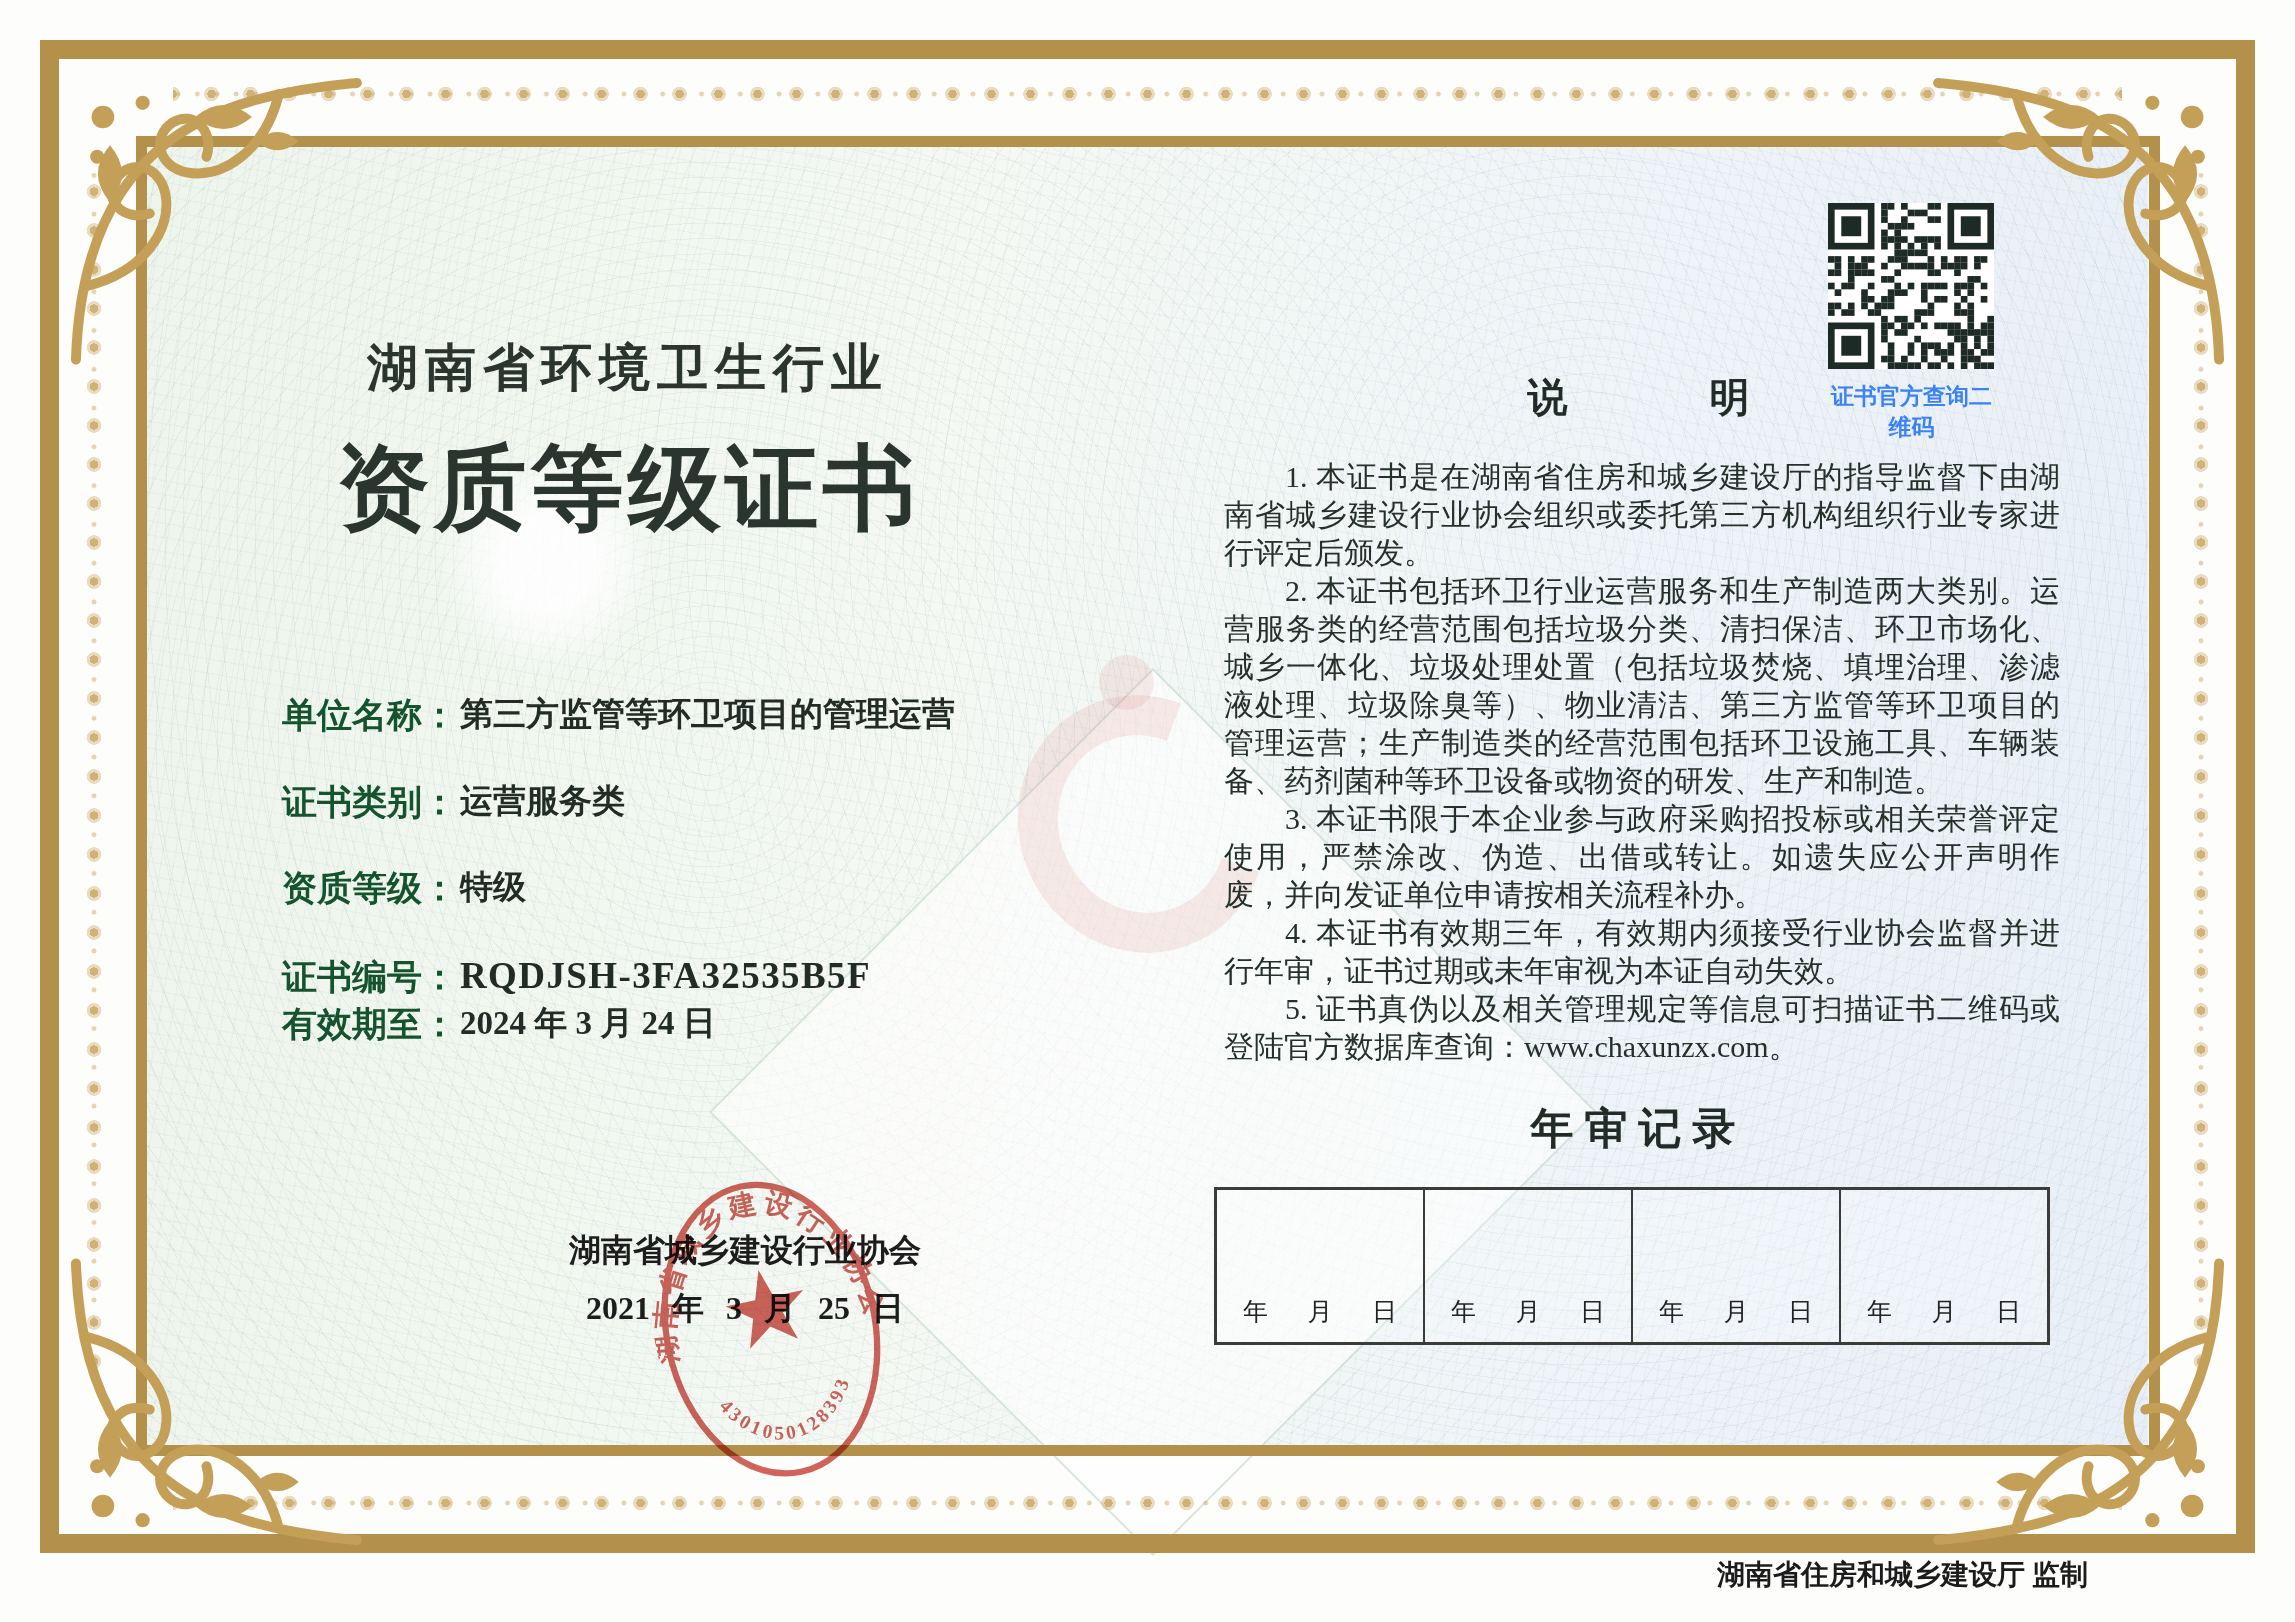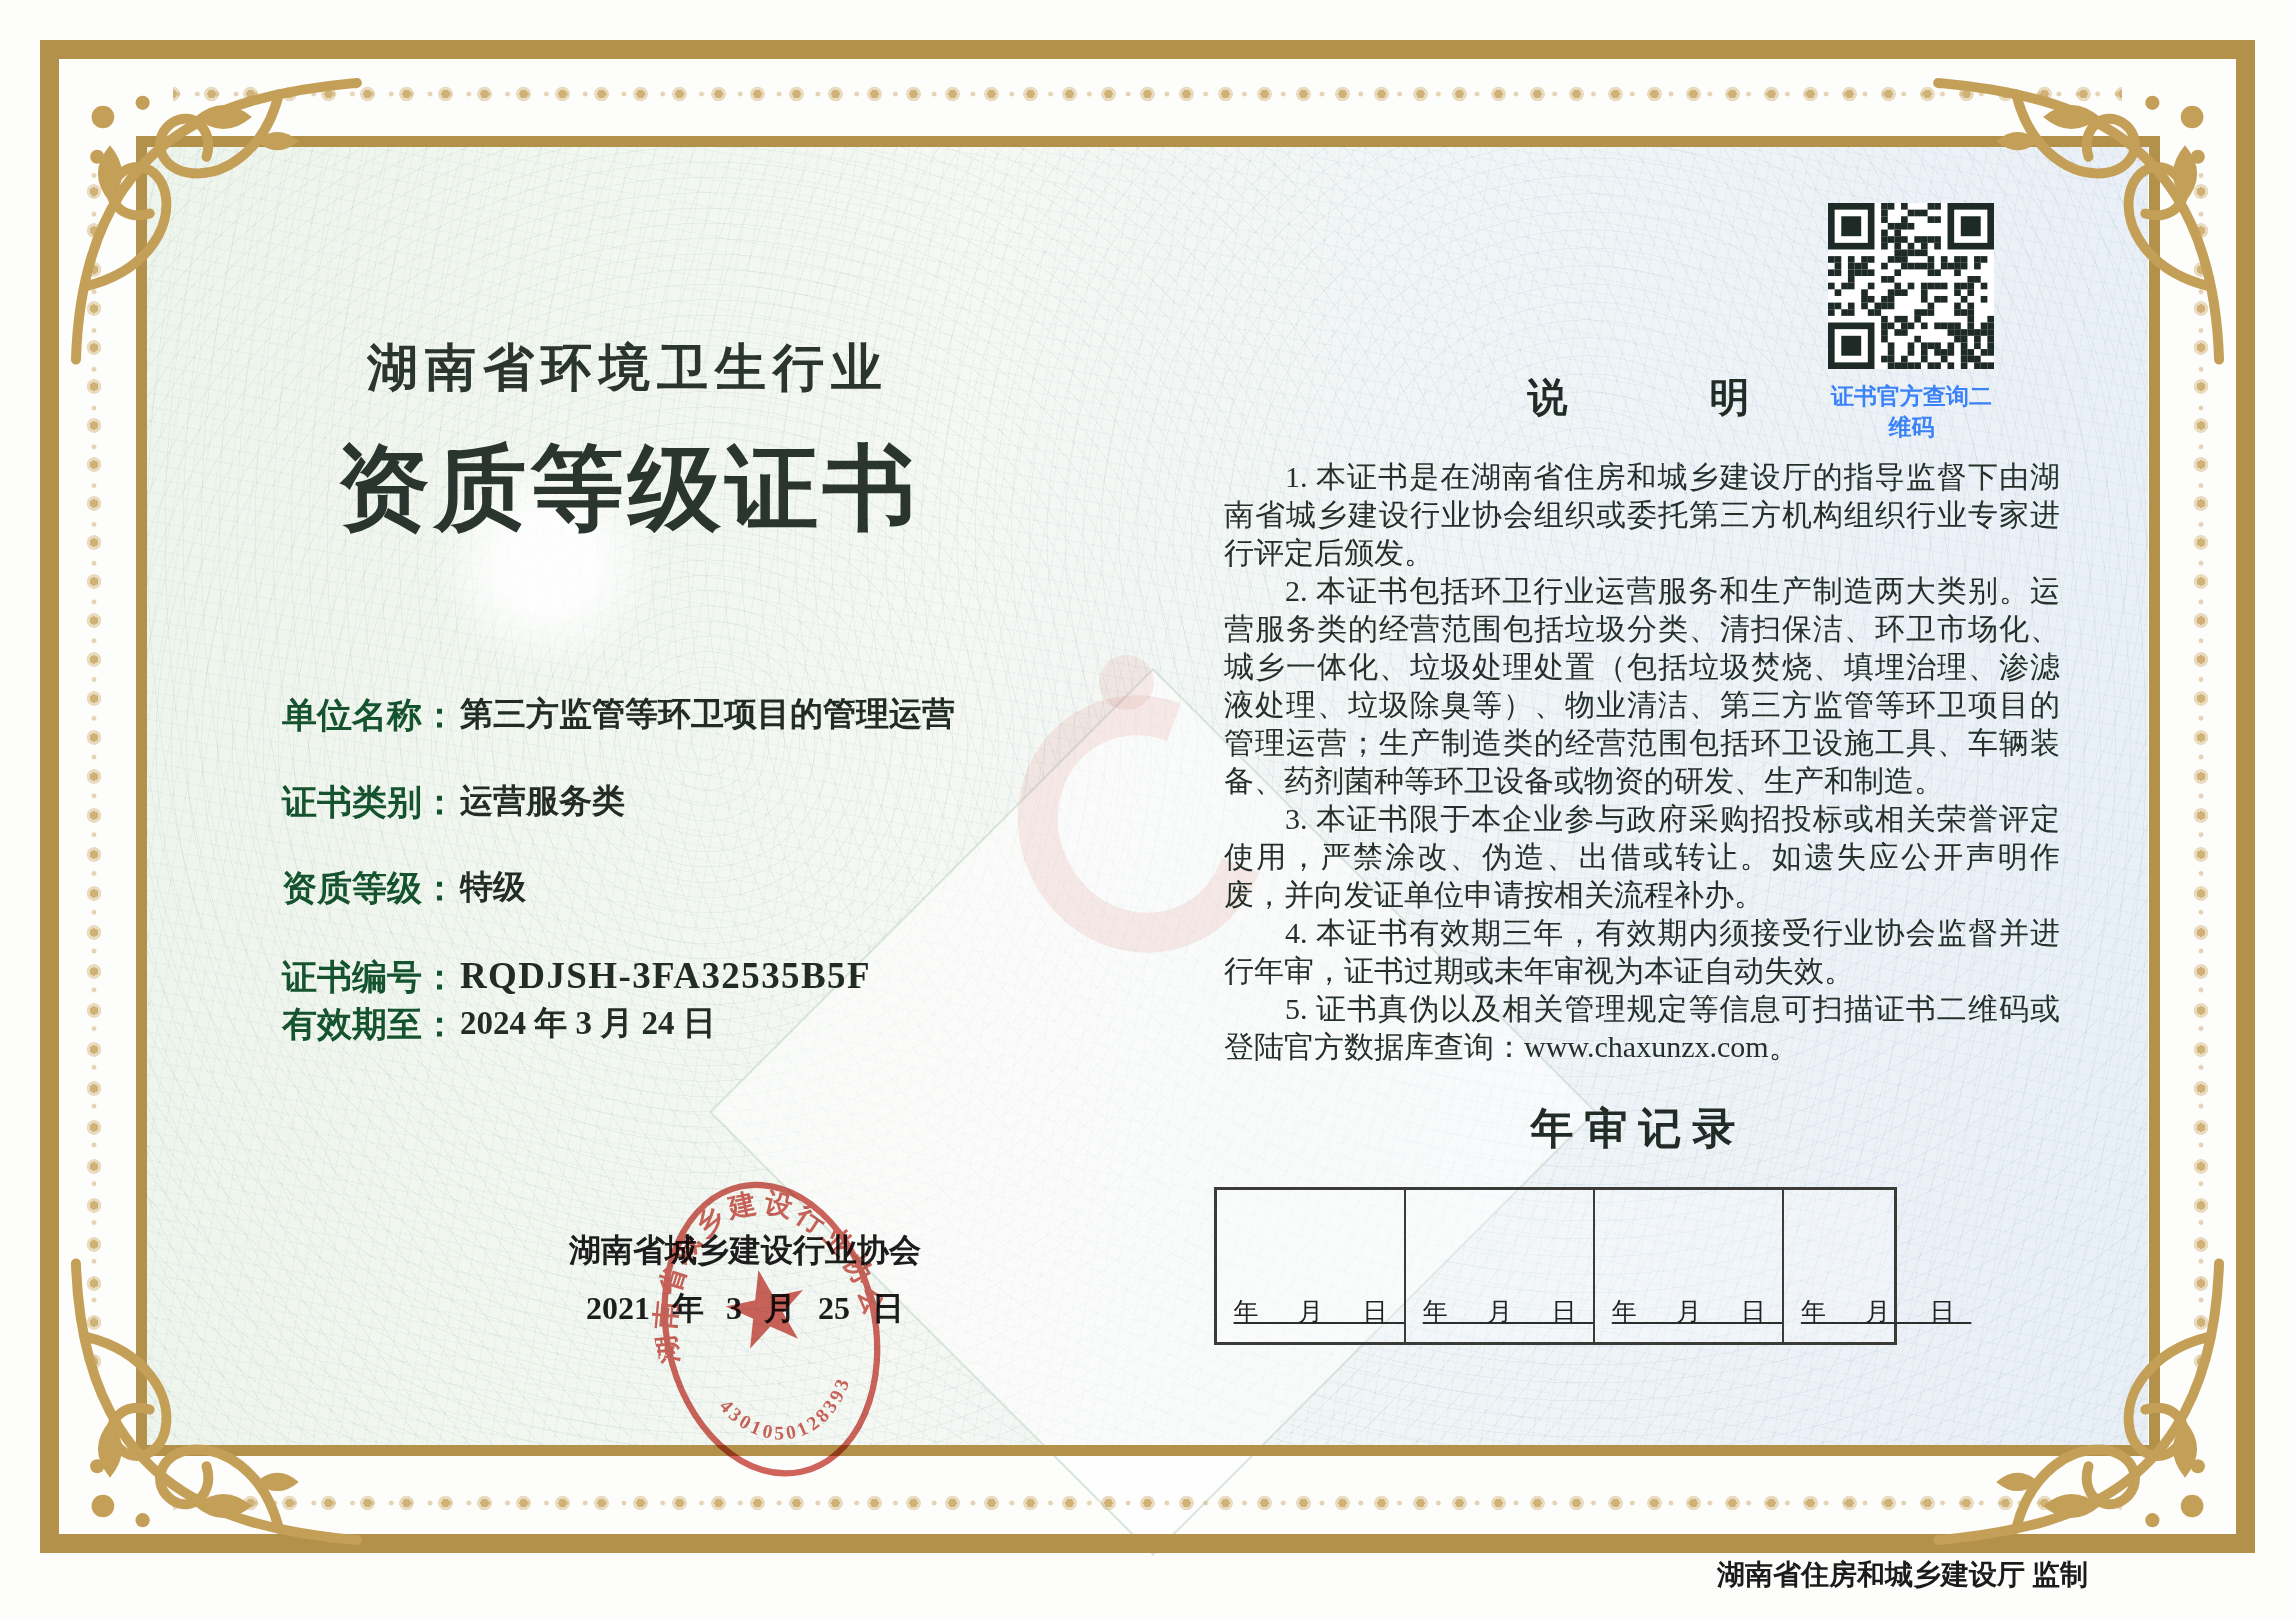--- a/index.html
+++ b/index.html
@@ -80,22 +80,22 @@
   .notes-heading{position:absolute;left:1224px;top:370px;width:829px;text-align:center;
     font-size:40px;font-weight:bold;letter-spacing:66px;text-indent:66px;color:#222c26;}
   .notes-body{position:absolute;left:1224px;top:458px;width:836px;
     font-size:30px;line-height:38px;text-align:justify;color:#25302a;}
   .notes-body p{margin:0;text-indent:61px;}
   .qr-box{position:absolute;left:1828px;top:203px;width:166px;height:166px;}
   .qr-caption{position:absolute;left:1824px;top:381px;width:175px;text-align:center;
     font-size:23px;font-weight:600;color:#3b82f6;}
   .review-heading{position:absolute;left:1224px;top:1100px;width:829px;text-align:center;
     font-size:43px;font-weight:bold;letter-spacing:11px;color:#222c26;}
-  .review-table{position:absolute;left:1214px;top:1187px;width:683px;height:158px;
-    box-sizing:border-box;border:3.5px solid #3b3b38;display:flex;background:rgba(255,255,255,.25);text-decoration:underline;}
+  .review-table{position:absolute;left:1214px;top:1187px;width:836px;height:158px;
+    box-sizing:border-box;border:3.5px solid #3b3b38;display:flex;background:rgba(255,255,255,.25);}
   .review-cell{flex:1;display:flex;align-items:flex-end;justify-content:center;
     padding-bottom:14px;box-sizing:border-box;}
   .review-cell + .review-cell{border-left:2.8px solid #3b3b38;}
   .review-date{font-size:25px;color:#222;letter-spacing:16.6px;text-indent:16.6px;white-space:nowrap;}
   
   .footer-left{position:absolute;left:68px;top:1556px;font-size:28px;font-weight:bold;color:#1b1b1b;}
   .footer-right{position:absolute;right:207px;top:1556px;font-size:28px;font-weight:bold;color:#1b1b1b;}
 </style>
 </head>
 <body>

